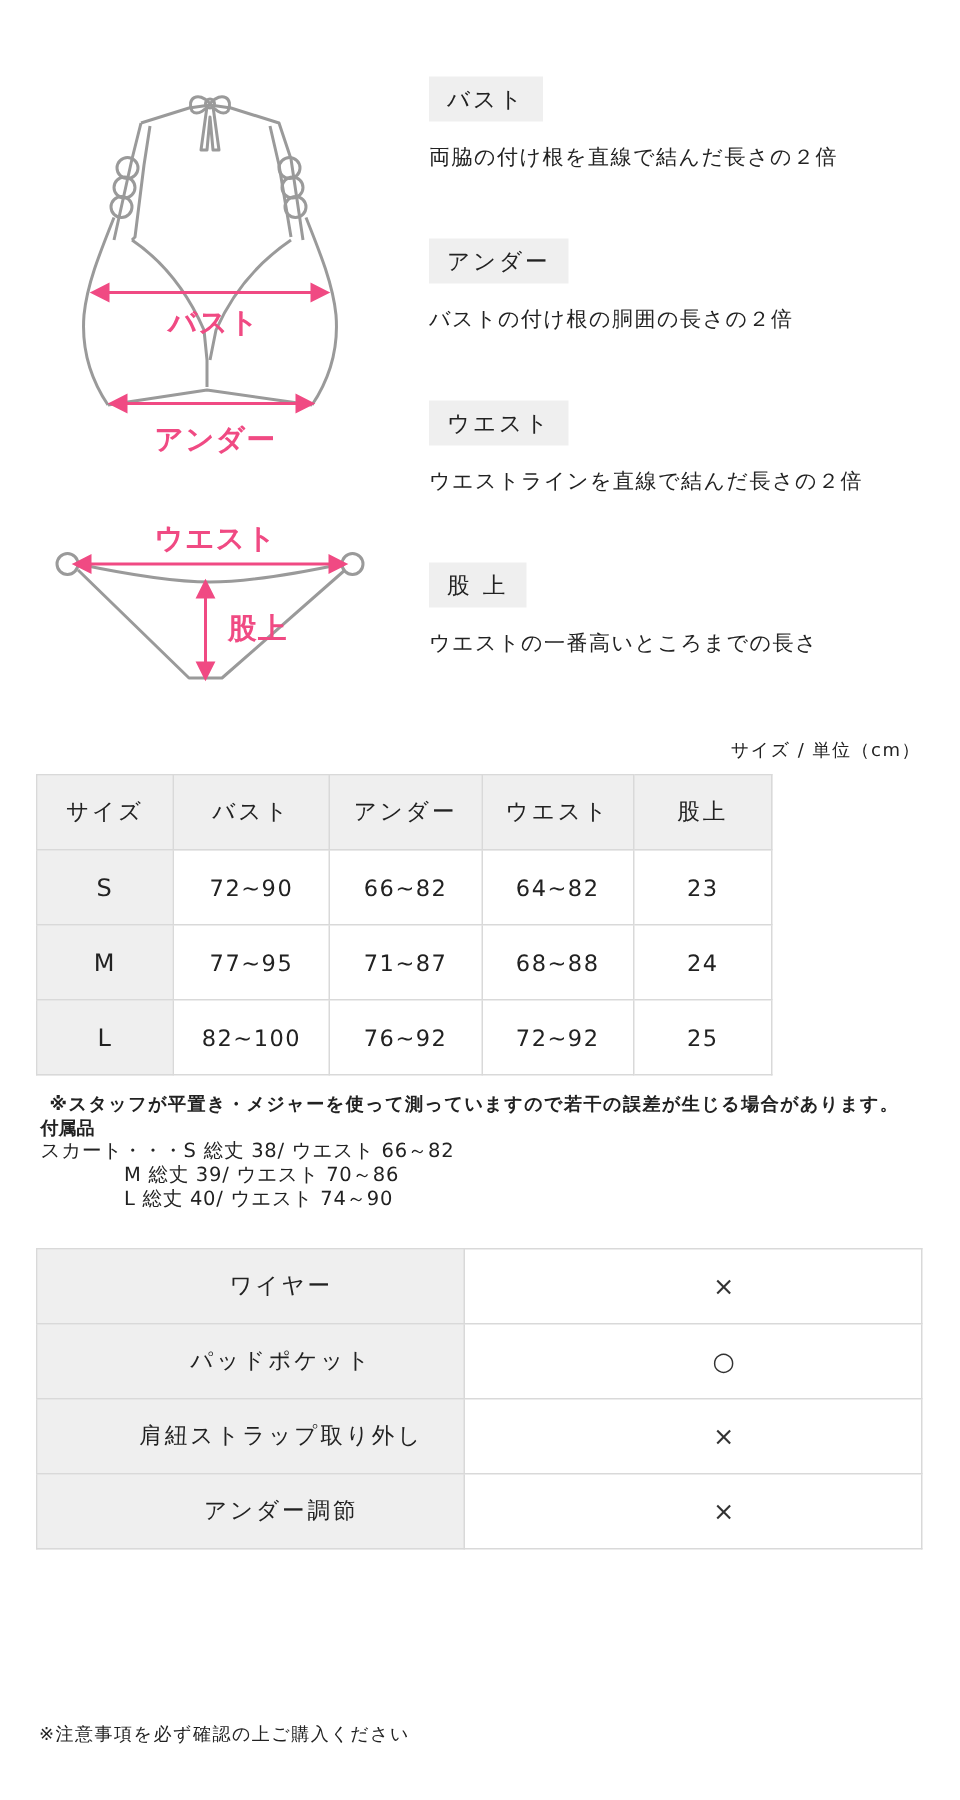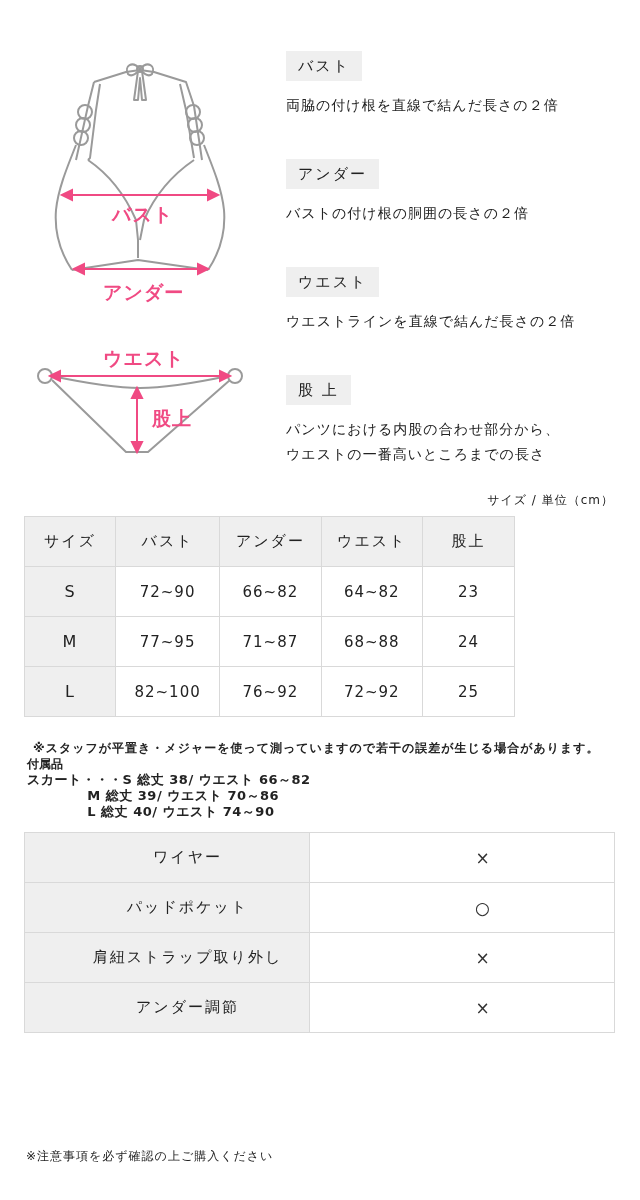--- a/index.html
+++ b/index.html
@@ -17,22 +17,22 @@
   .unit-note { position: absolute; right: 26px; top: 492px; font-size: 12px; letter-spacing: 1px; color: #222; }
 
   table { border-collapse: collapse; position: absolute; }
   td { border: 1px solid #d9d9d9; text-align: center; font-size: 15px; color: #222; }
   .size-table { left: 24px; top: 516px; width: 491px; }
   .size-table td { height: 50px; width: 118px; letter-spacing: 1px; }
   .size-table tr.head td { background: #efefef; height: 50px; letter-spacing: 2px; }
   .size-table td.rowhead { background: #efefef; font-size: 16px; }
 
   .notes { position: absolute; left: 27px; top: 728px; font-size: 12px; line-height: 16px; color: #222; font-weight: bold; }
-  .notes .caution { margin-left: 6px; letter-spacing: 1px; margin-top: 12px; }
-  .notes .skirt-line { white-space: pre; font-weight: bold; font-size: 13px; letter-spacing: 0.5px; }
+  .notes .caution { margin-left: 6px; letter-spacing: 1px; }
+  .notes .skirt-line { white-space: pre; font-weight: normal; font-size: 13px; letter-spacing: 0.5px; }
 
   .feat-table { left: 24px; top: 832px; width: 591px; }
   .feat-table td { height: 50px; padding-left: 41px; }
   .feat-table td.fname { background: #efefef; width: 285px; letter-spacing: 2px; font-size: 15px; }
   .feat-table td.fval { font-size: 17px; color: #333; }
 
   .footer-note { position: absolute; left: 26px; top: 1148px; font-size: 12px; font-weight: normal; letter-spacing: 1px; color: #222; }
 </style>
 </head>
 <body>
@@ -105,21 +105,20 @@
   <span class="def-tag">アンダー</span>
   <div class="def-text">バストの付け根の胴囲の長さの２倍</div>
 </div>
 <div class="def-block" style="top:267px;">
   <span class="def-tag">ウエスト</span>
   <div class="def-text">ウエストラインを直線で結んだ長さの２倍</div>
 </div>
 <div class="def-block" style="top:375px;">
   <span class="def-tag">股 上</span>
   <div class="def-text">
-    <div>パンツにおける内股の合わせ部分から、</div>
     <div>ウエストの一番高いところまでの長さ</div>
   </div>
 </div>
 
 <div class="unit-note">サイズ / 単位（cm）</div>
 
 <table class="size-table">
   <tbody>
       <tr class="head">
     <td>サイズ</td>

